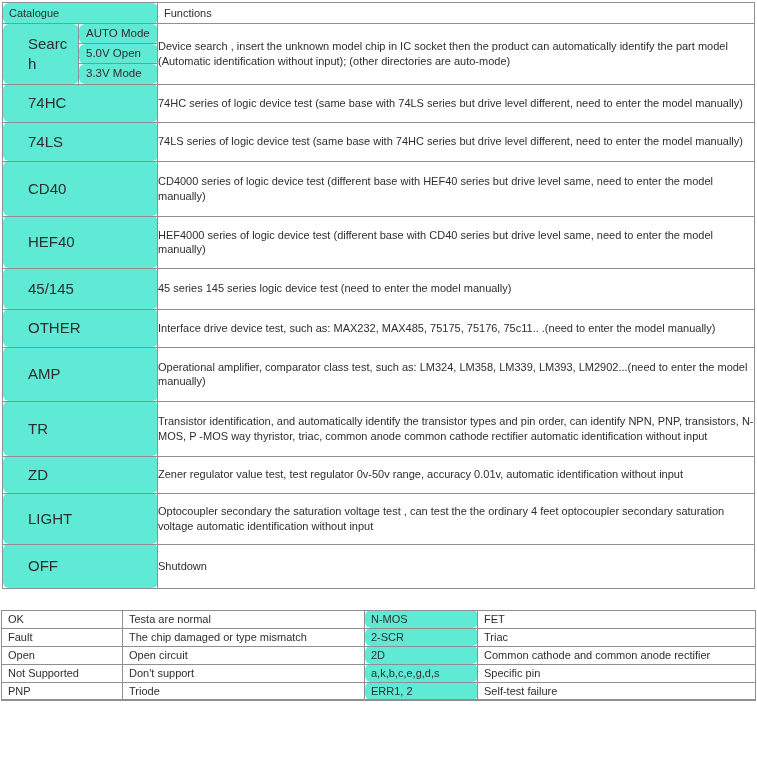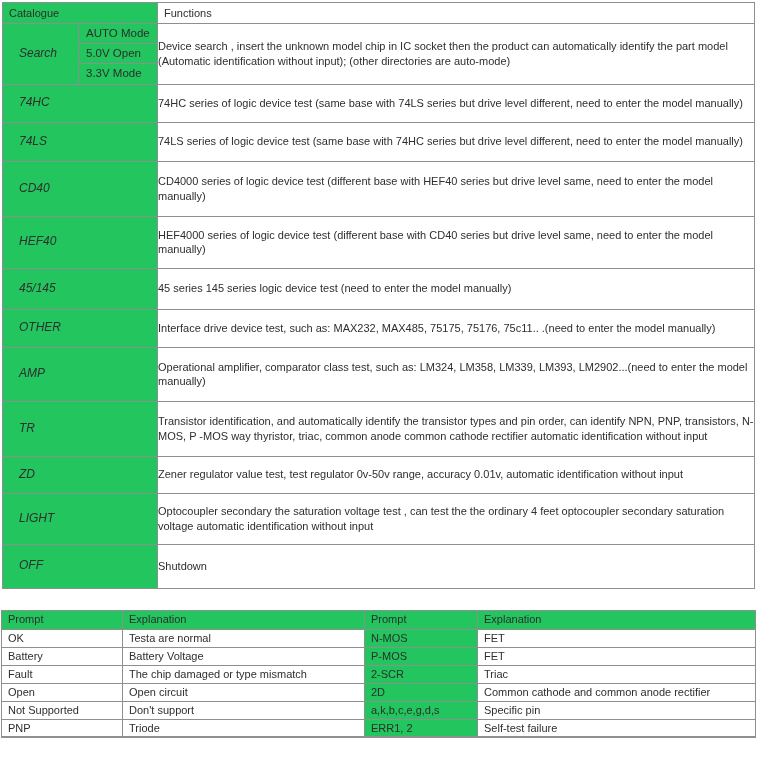--- a/index.html
+++ b/index.html
@@ -12,27 +12,27 @@
   table{border-collapse:collapse;table-layout:fixed;}
   td{
     border:1px solid #8f8f8f;
     font-size:11px;
     line-height:1.32;
     vertical-align:middle;
     padding:2px 6px;
     overflow:hidden;
     word-wrap:break-word;
   }
-  .gray{background:#22c55e;}
+  .gray{background:#5eead4;border-radius:6px;}
   .white{background:#ffffff;}
 
   
   .cat-table{width:753px;margin:2px 0 0 2px;}
   .cat-table td.fn{padding:4px 0;}
-  .cat-table td.lbl{padding-left:16px;font-size:12px;font-style:italic;}
+  .cat-table td.lbl{padding-left:25px;font-size:15px;}
   .cat-table td.mode{padding-left:7px;font-size:11.5px;}
   tr.r-head{height:21px;}
   tr.r-mode{height:17px;}
   tr.r-74hc{height:38px;}
   tr.r-74ls{height:39px;}
   tr.r-cd40{height:55px;}
   tr.r-hef40{height:52px;}
   tr.r-45145{height:41px;}
   tr.r-other{height:38px;}
   tr.r-amp{height:54px;}
@@ -124,37 +124,25 @@
 
 <table class="prompt-table">
   <colgroup>
       <col style="width:121px">
       <col style="width:242px">
       <col style="width:113px">
       <col>
     </colgroup>
 
   <tbody>
-      <tr class="p-head">
-    <td class="gray">Prompt</td>
-    <td class="gray">Explanation</td>
-    <td class="gray">Prompt</td>
-    <td class="gray">Explanation</td>
-  </tr>
 
   <tr>
     <td class="white">OK</td>
     <td class="white">Testa are normal</td>
     <td class="gray">N-MOS</td>
-    <td class="white">FET</td>
-  </tr>
-  <tr>
-    <td class="white">Battery</td>
-    <td class="white">Battery Voltage</td>
-    <td class="gray">P-MOS</td>
     <td class="white">FET</td>
   </tr>
   <tr>
     <td class="white">Fault</td>
     <td class="white">The chip damaged or type mismatch</td>
     <td class="gray">2-SCR</td>
     <td class="white">Triac</td>
   </tr>
   <tr>
     <td class="white">Open</td>

